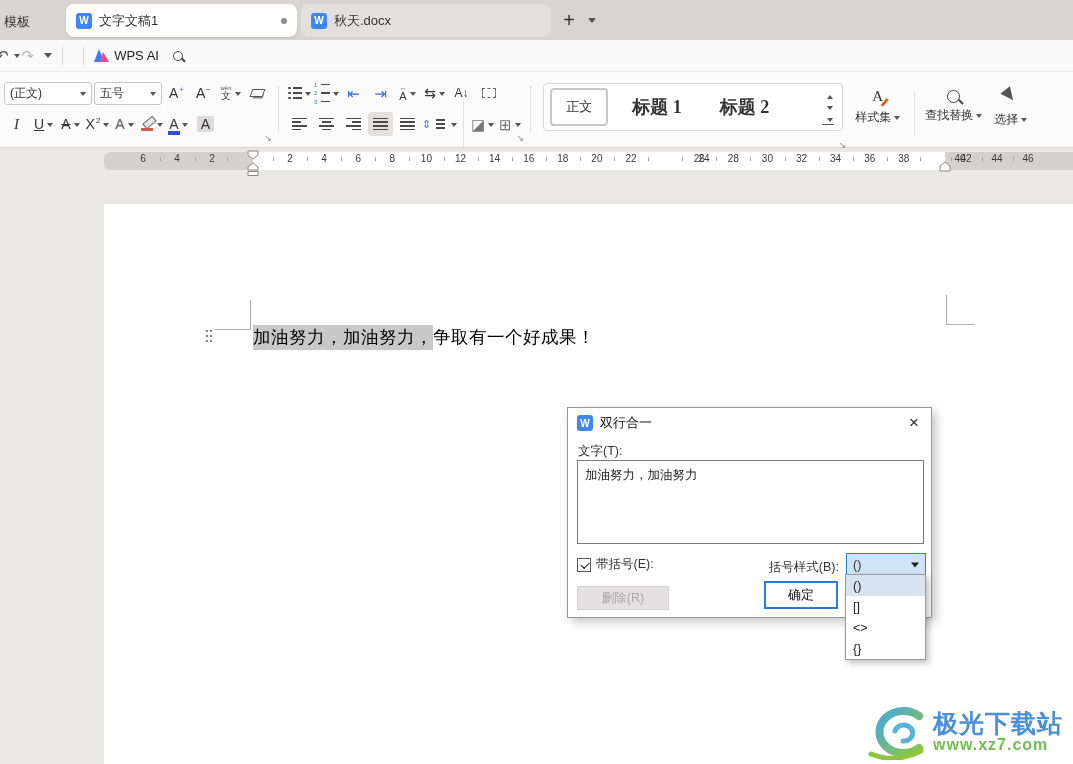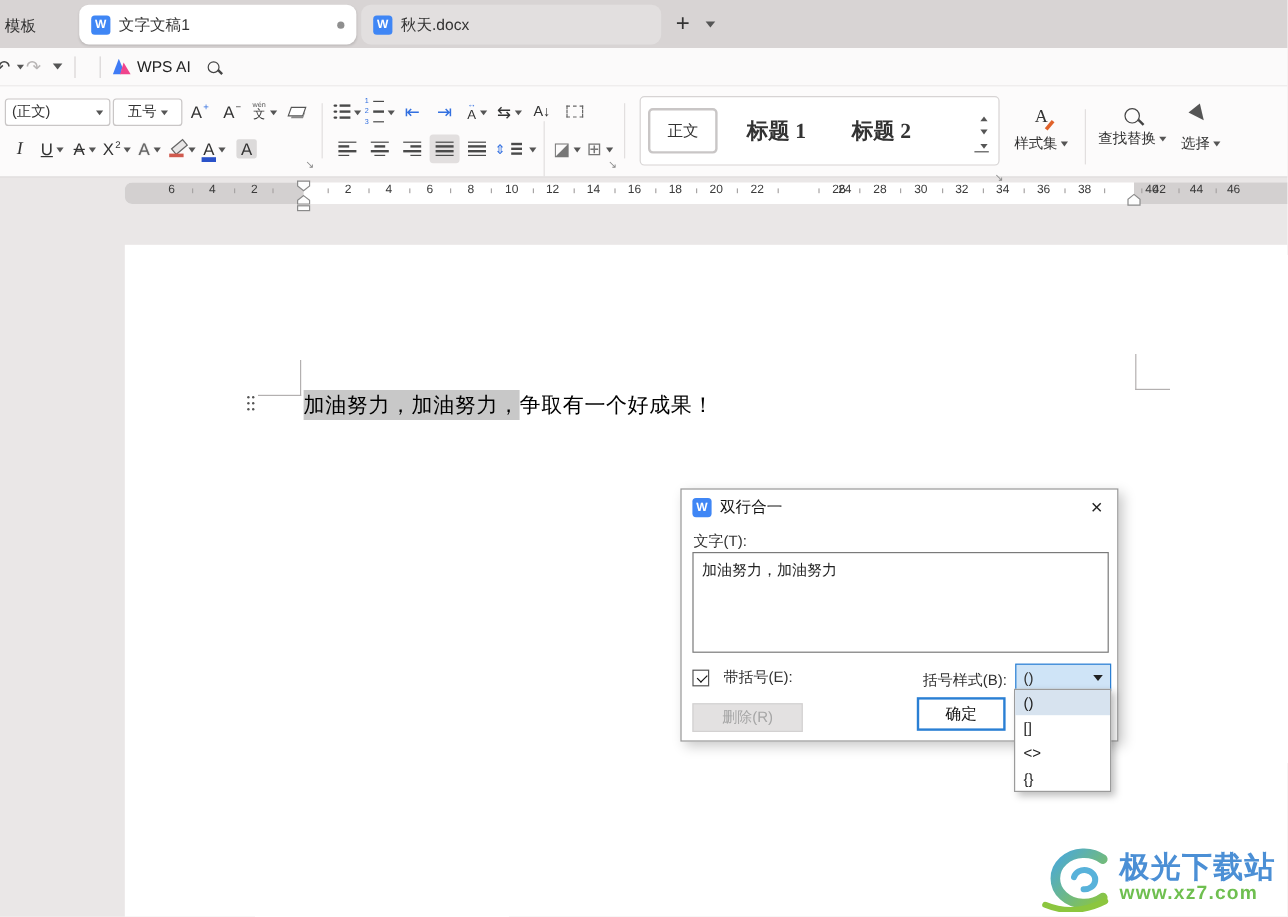--- a/index.html
+++ b/index.html
@@ -72,21 +72,21 @@
   .lrow { display:flex; align-items:center; gap:2px; }
   .dotb { width:2.6px; height:2.6px; border-radius:50%; background:#444; }
   .lline { height:1.6px; background:#4a4a4a; width:9px; }
   .linespace { display:flex; align-items:center; gap:2px; }
   .linespace .ar { font-size:11px; color:#3370e0; }
   .tb-sep { width:1px; height:46px; background:#e2dfdf; margin:0 4px; align-self:center; }
   .launcher { position:absolute; right:2px; bottom:-6px; font-size:9px; color:#8a8a8a; }
   .launcher::after { content:"↘"; }
 
   
-  #styles-box { width:300px; height:58px; border:1px solid #d7d4d4; border-radius:4px; background:#fff; display:flex; align-items:center; padding:0 6px; }
+  #styles-box { width:300px; height:48px; border:1px solid #d7d4d4; border-radius:4px; background:#fff; display:flex; align-items:center; padding:0 6px; }
   .style-chip { height:38px; display:flex; align-items:center; justify-content:center; padding:0 14px; border-radius:4px; }
   .style-chip.selected { border:2px solid #c9c6c6; font-size:13px; }
   .style-chip.hd { font-family:"Liberation Serif",serif; font-weight:bold; font-size:18px; }
   #styles-scroll { display:flex; flex-direction:column; justify-content:center; gap:3px; margin-left:auto; padding-right:2px; }
   .sc-btn { width:12px; height:10px; display:flex; align-items:center; justify-content:center; }
   .chev.up { transform:rotate(180deg) translateY(-1px); }
   .morebar { border-bottom:1.5px solid #555; padding-bottom:1px; }
   .big-btn { display:flex; flex-direction:column; align-items:center; justify-content:center; gap:4px; font-size:12px; color:#333; padding:2px 6px; height:54px; }
   .bb-label { display:flex; align-items:center; }
   .ic-stylepen { font-size:15px; position:relative; font-family:"Liberation Serif",serif; }
@@ -113,21 +113,21 @@
   .run-hl { background:#c8c8c8; padding:2px 0 3px; }
 
   
   #dialog { position:absolute; left:567px; top:407px; width:365px; height:211px; background:#fff; border:1px solid #969696; box-shadow:4px 4px 10px rgba(0,0,0,.22); z-index:10; font-size:12.5px; }
   .dlg-title { height:30px; display:flex; align-items:center; padding:0 9px; }
   .dlg-title .w-icon { width:16px; height:16px; font-size:10px; }
   .dlg-title-text { font-size:13px; color:#111; }
   .dlg-close { position:absolute; right:0; top:0; width:34px; height:30px; display:flex; align-items:center; justify-content:center; font-size:17px; color:#222; }
   .dlg-label { position:absolute; left:10px; top:35px; }
   .dlg-textarea { position:absolute; left:9px; top:52px; width:347px; height:84px; border:1px solid #7a7a7a; padding:6px 7px; color:#222; }
-  .cb-row { position:absolute; left:9px; top:148px; display:flex; align-items:center; gap:12px; }
+  .cb-row { position:absolute; left:9px; top:148px; display:flex; align-items:center; gap:5px; }
   .checkbox { width:14px; height:14px; border:1px solid #555; background:#fff; position:relative; }
   .checkbox.checked::after { content:""; position:absolute; left:2.5px; top:3px; width:7px; height:3.5px; border-left:1.8px solid #111; border-bottom:1.8px solid #111; transform:rotate(-45deg); }
   .bstyle-label { position:absolute; right:92px; top:151px; }
   .bstyle-combo { position:absolute; left:278px; top:145px; width:80px; height:23px; background:#cfe4f7; border:1px solid #2a7fd4; display:flex; align-items:center; padding:0 6px; justify-content:space-between; }
   .tri-down { width:0; height:0; border:4px solid transparent; border-top:5px solid #222; transform:translateY(2.5px); }
   .btn-delete { position:absolute; left:9px; top:178px; width:92px; height:24px; background:#e3e1e1; border:1px solid #d3d1d1; color:#a6a6a6; display:flex; align-items:center; justify-content:center; }
   .btn-ok { position:absolute; left:196px; top:173px; width:74px; height:28px; background:#fff; border:2px solid #2a7fd4; color:#111; display:flex; align-items:center; justify-content:center; font-size:13px; }
 
   
   #bracket-dropdown { position:absolute; left:845px; top:574px; width:81px; background:#fff; border:1px solid #9b9b9b; box-shadow:3px 3px 6px rgba(0,0,0,.25); z-index:12; }
@@ -183,21 +183,21 @@
 </div>
 
 <div id="toolbar">
   <div id="tb-host" style="display:flex;align-items:flex-start;">
       <div class="tb-group">
         <div class="tb-row">
           <div class="tbi combo" style="width: 88px;">
             <span>(正文)</span>
             <span class="chev"></span>
           </div>
-          <div class="tbi combo" style="width: 58px; justify-content: center;">
+          <div class="tbi combo" style="width: 68px;">
             <span>五号</span>
             <span class="chev"></span>
           </div>
           <div class="tbi">
             <span class="g supblue">A<sup>+</sup></span>
           </div>
           <div class="tbi">
             <span class="g ">A<sup>−</sup></span>
           </div>
           <div class="tbi">

